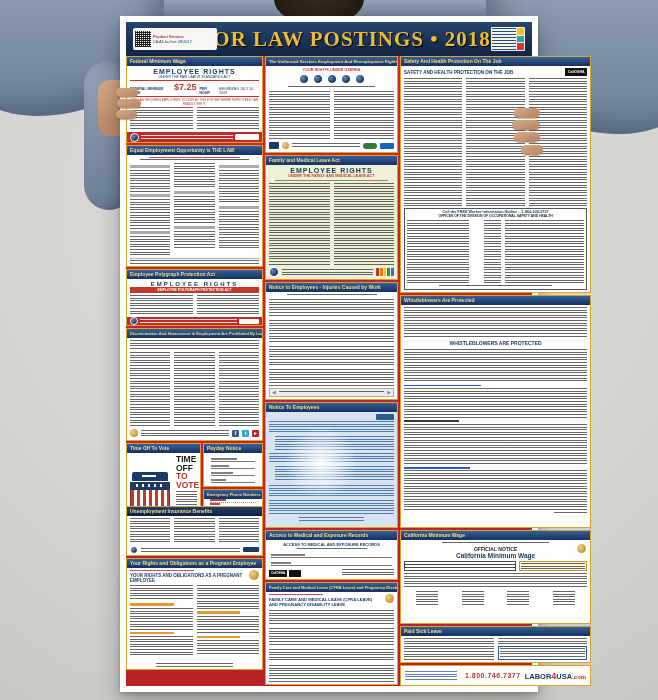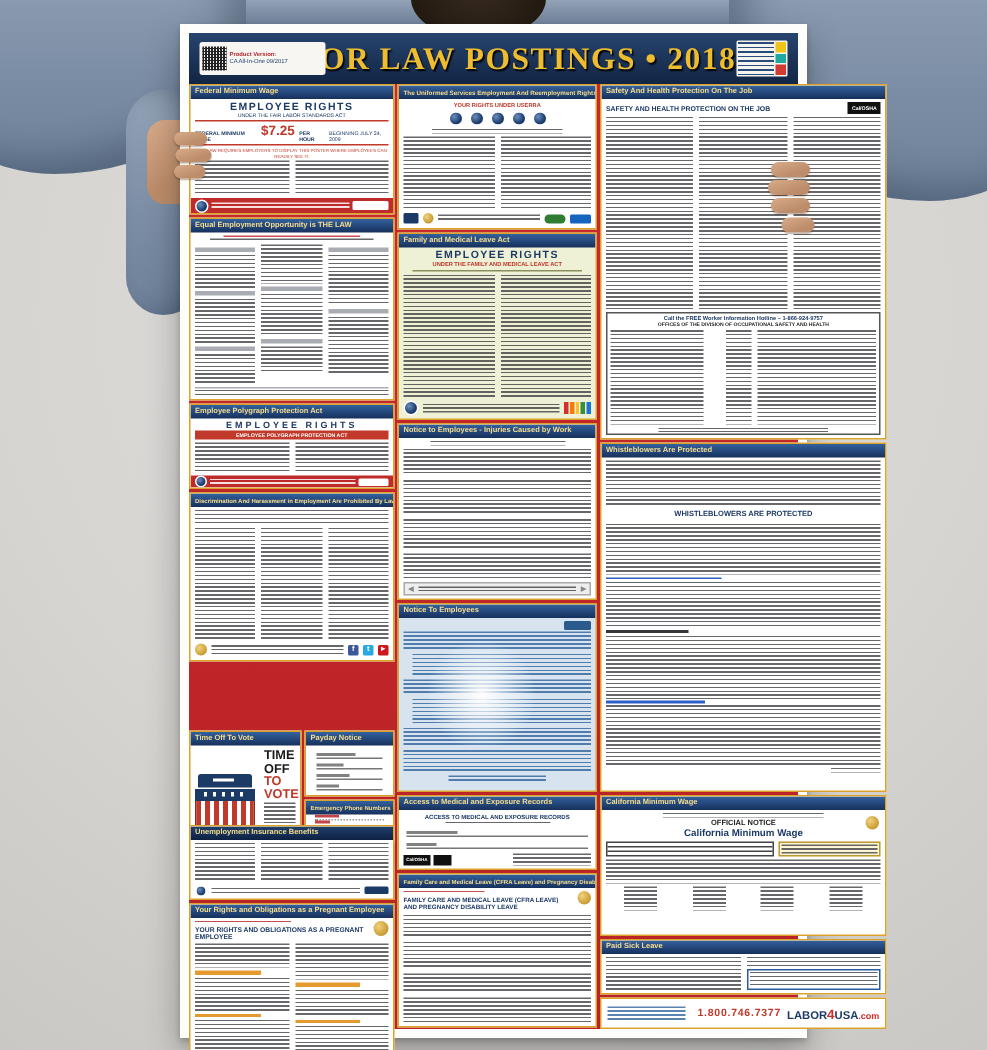--- a/index.html
+++ b/index.html
@@ -243,21 +243,21 @@
           <div style="display:flex;align-items:center;gap:3px;margin-top:2px;flex:none;height:10px;">
             <span class="seal-gold" style="width:8px;height:8px;"></span>
             <span class="tf" style="flex:1;height:6px;"></span>
             <span class="soc" style="background:#3b5998;">f</span>
             <span class="soc" style="background:#29a9e1;">t</span>
             <span class="soc" style="background:#cc181e;">►</span>
           </div>
         </div>
       </div>
 
-      <div style="display:flex;gap:2px;height:61px;flex:none;margin-top:44px;">
+      <div style="display:flex;gap:2px;height:61px;flex:none;">
         <div class="sec" style="flex:1.15;height:75px;">
           <div class="sec-h">Time Off To Vote</div>
           <div class="sec-b">
             <div class="ballot">
               <div class="lid"></div>
                 <div class="slot"></div>
               <div class="box"></div>
                 <div class="band"></div>
                 <div class="dots3"></div>
             </div>

